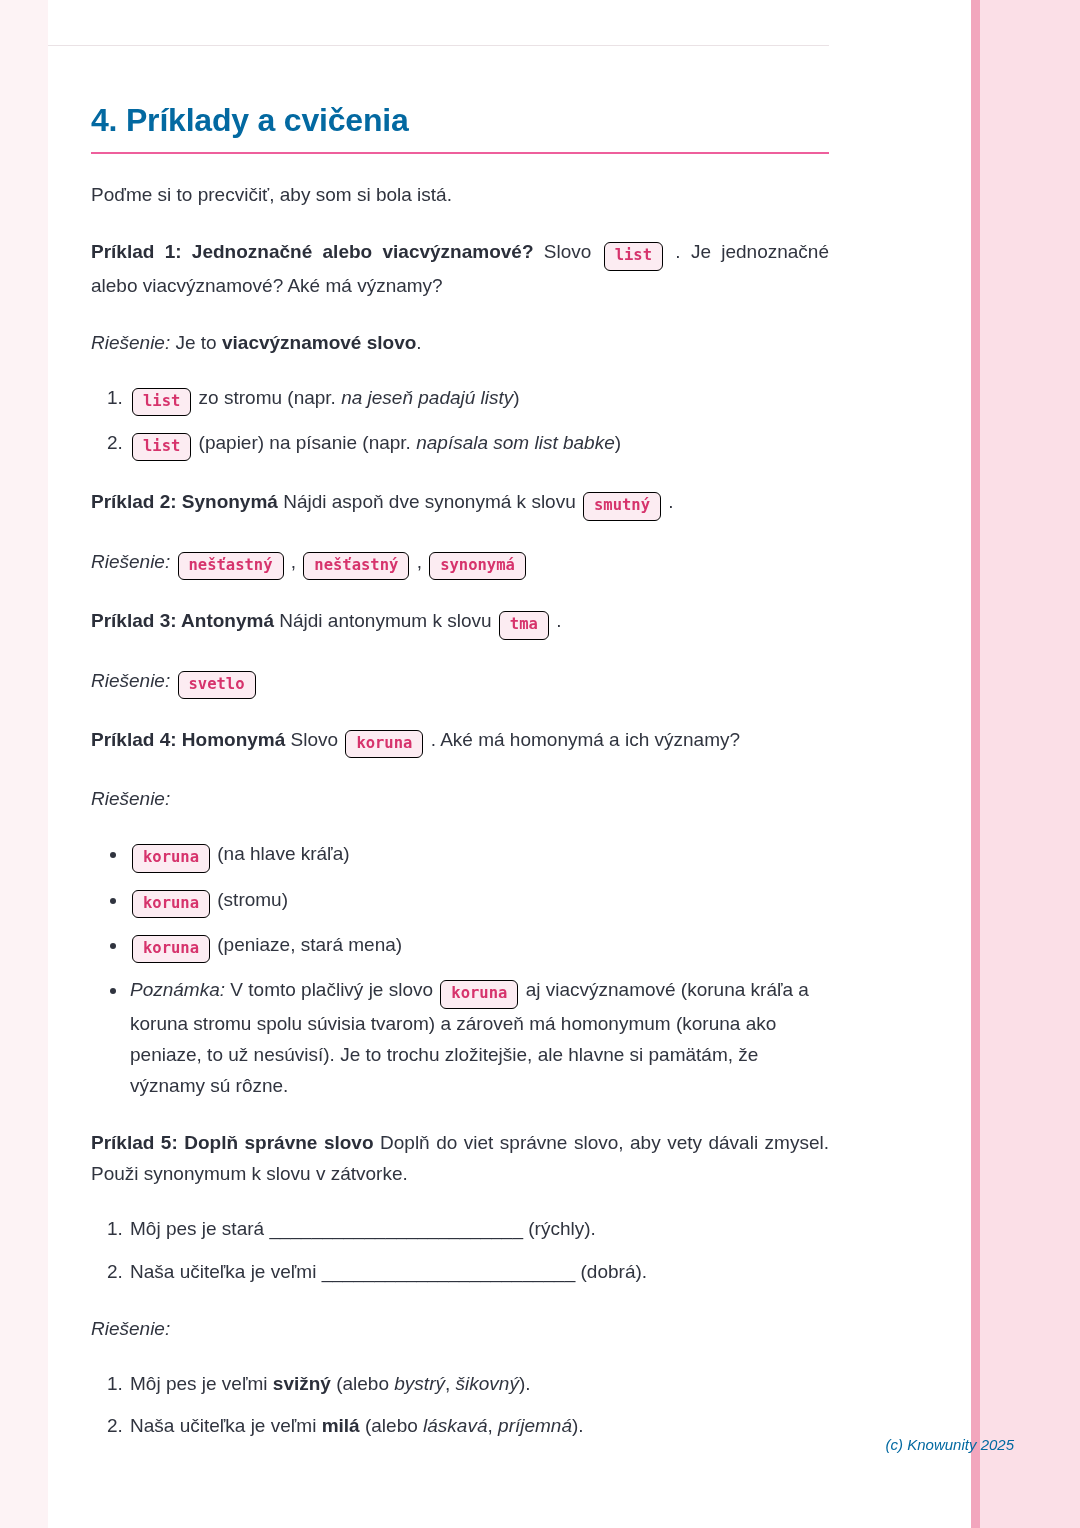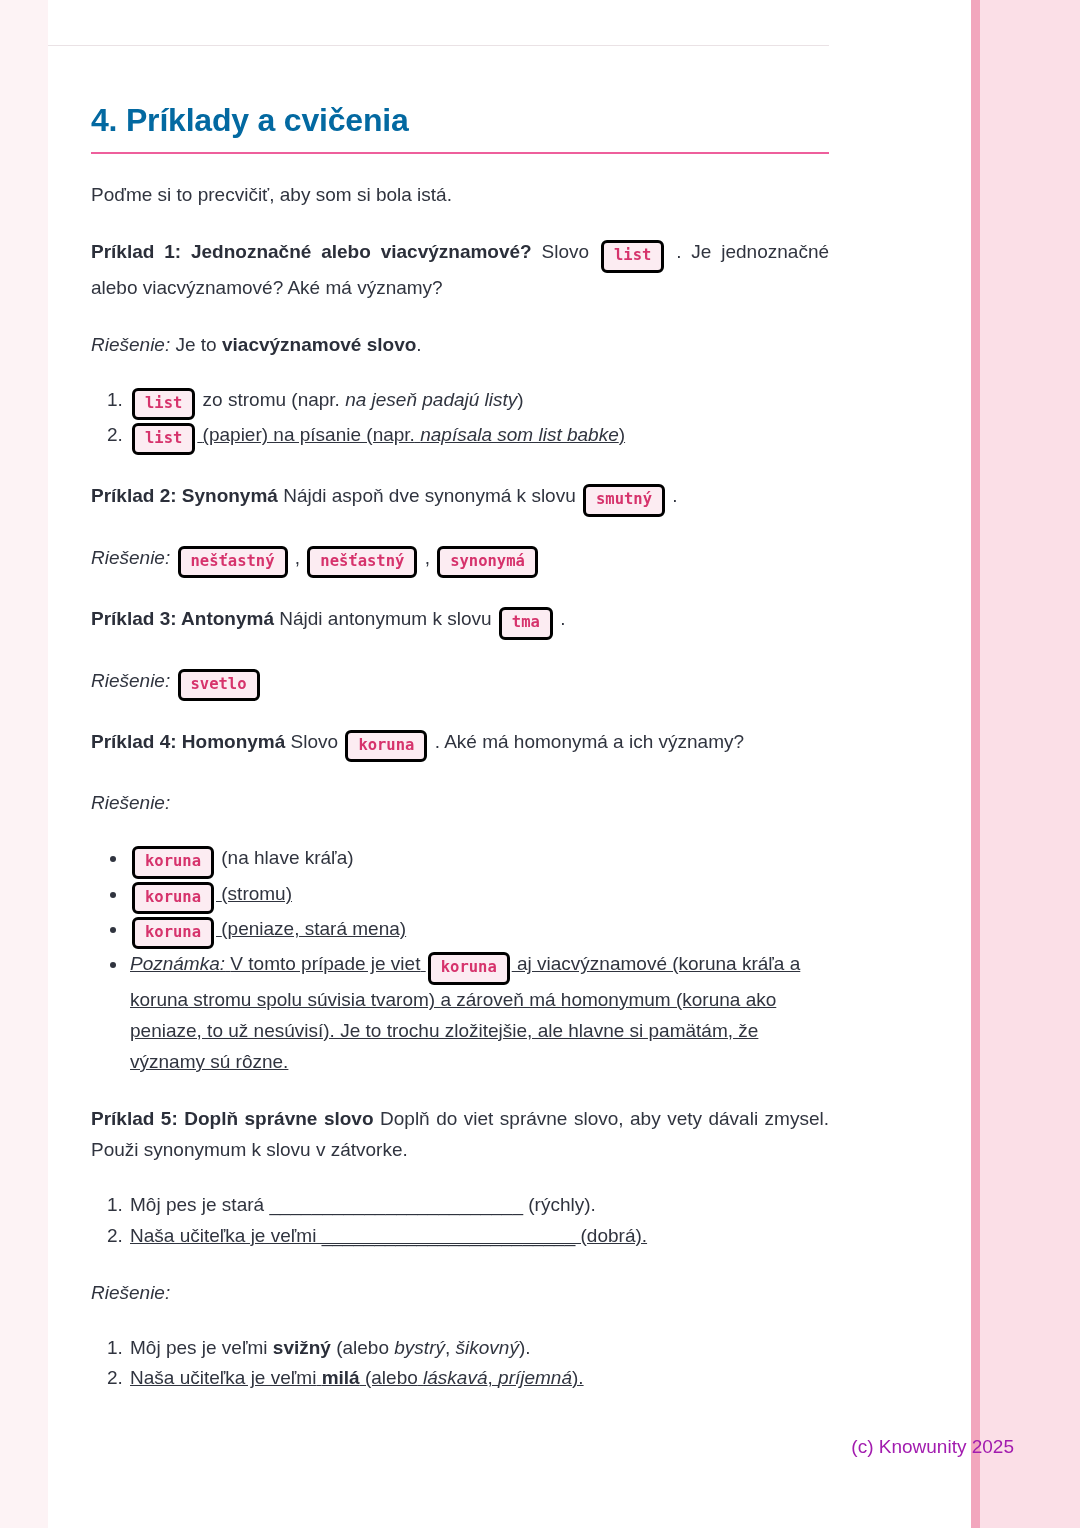--- a/index.html
+++ b/index.html
@@ -34,38 +34,38 @@
   .para em, li em { font-style:italic; }
   .para strong, li strong { font-weight:bold; color:#2b2f3a; }
 
   .tag {
     font-family:"DejaVu Sans Mono","Liberation Mono",monospace;
     font-weight:bold;
     font-size:15.5px;
     line-height:1.25;
     color:#d6336c;
     background:#fcecf2;
-    border:3px solid #000000;
+    border:1px solid #000000;
     border-radius:6px;
     padding:3px 10px 4px;
     margin:0 2px;
     white-space:nowrap;
     display:inline-block;
     vertical-align:-2px;
   }
 
   ol.num-list, ul.bullet-list { margin-top:24px; padding-left:37px; }
   ul.bullet-list { list-style:disc; }
   ol.num-list { list-style:decimal; }
   li { padding-left:2px; }
-  li + li { margin-top:0;text-decoration:underline; }
+  li + li { margin-top:12px; }
 
   .footer-credit {
     position:absolute; top:1436px; right:66px;
-    font-size:19px; color:#a21caf; z-index:5;
+    font-size:15px; color:#0369a1; z-index:5;font-style:italic;
   }
 </style>
 </head>
 <body>
 
 <div class="page">
   <div class="left-strip"></div>
   <div class="right-accent"></div>
   <div class="right-strip"></div>
   <div class="top-rule"></div>
@@ -150,21 +150,21 @@
       <li>
         <code class="tag">koruna</code>
         <span>(stromu)</span>
       </li>
       <li>
         <code class="tag">koruna</code>
         <span>(peniaze, stará mena)</span>
       </li>
       <li>
         <em>Poznámka:</em>
-        <span>V tomto prípade je viet</span>
+        <span>V tomto plačlivý je slovo</span>
         <code class="tag">koruna</code>
         <span>aj viacvýznamové (koruna kráľa a koruna stromu spolu súvisia tvarom) a zároveň má homonymum (koruna ako peniaze, to už nesúvisí). Je to trochu zložitejšie, ale hlavne si pamätám, že významy sú rôzne.</span>
       </li>
     </ul>
 
     <p class="para justify">
       <strong>Príklad 5: Doplň správne slovo</strong>
       <span>Doplň do viet správne slovo, aby vety dávali zmysel. Použi synonymum k slovu v zátvorke.</span>
     </p>
 

